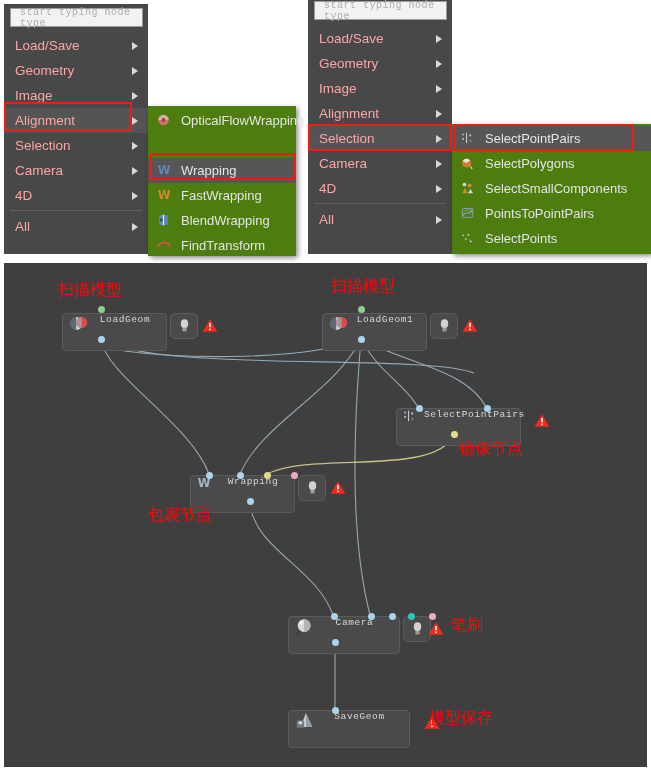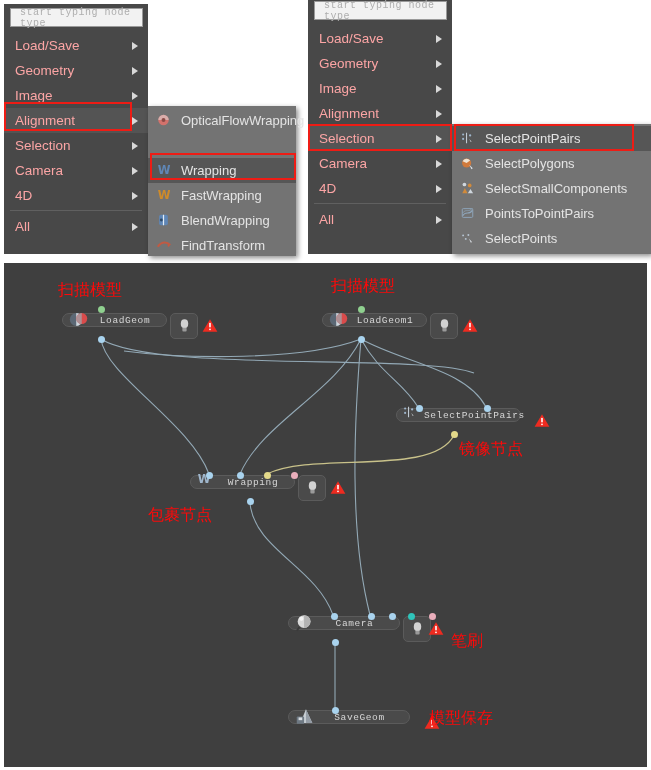--- a/index.html
+++ b/index.html
@@ -11,35 +11,35 @@
      font-size:10px;letter-spacing:.5px;display:flex;align-items:center;padding-left:9px;}
   .menu-row{position:absolute;left:0;right:0;height:25px;display:flex;align-items:center;
      color:#fca5a5;font-size:13.5px;padding-left:11px;box-sizing:border-box;}
   .menu-row.hl{background:#545454;}
   .arrow{position:absolute;right:10px;top:50%;transform:translateY(-50%);
      width:0;height:0;border-left:6px solid #d8d8d8;border-top:4px solid transparent;
      border-bottom:4px solid transparent;}
   .sep{position:absolute;height:1px;background:#606060;}
 
   
-  .sub-panel{position:absolute;background:#737373;box-shadow:2px 2px 5px rgba(0,0,0,.45);}
+  .sub-panel{position:absolute;background:#4d7c0f;box-shadow:2px 2px 5px rgba(0,0,0,.45);}
   .sub-row{position:absolute;left:0;right:0;height:25px;display:flex;align-items:center;
      color:#e4e4e4;font-size:13px;padding-left:8px;box-sizing:border-box;}
   .sub-row.hl{background:#565656;}
   .sub-ico{width:17px;height:15px;margin-right:8px;flex:0 0 17px;position:relative;}
 
   
   .redbox{position:absolute;border:2px solid #ee1c15;box-sizing:border-box;pointer-events:none;}
 
   
   #graph{position:absolute;left:4px;top:263px;width:643px;height:504px;
          background:#3f3f3f;overflow:hidden;}
   #wires{position:absolute;left:0;top:0;width:643px;height:504px;}
-  .node{position:absolute;height:14px;background:#4a4a4a;border:1px solid #5b5b5b;
-     border-radius:9px;box-sizing:border-box;display:flex;align-items:center;}
+  .node{position:absolute;height:38px;background:#4a4a4a;border:1px solid #5b5b5b;
+     border-radius:4px;box-sizing:border-box;display:flex;}
   .node .ico{width:22px;height:20px;margin-left:5px;flex:0 0 22px;position:relative;}
   .node .nm{flex:1;text-align:center;color:#d7d7d7;font-size:9.5px;
      font-family:"Liberation Mono",monospace;letter-spacing:.6px;padding-right:6px;}
   .bulb{position:absolute;height:26px;width:28px;background:#4a4a4a;border:1px solid #5b5b5b;
      border-radius:5px;box-sizing:border-box;display:flex;align-items:center;justify-content:center;}
   .port{position:absolute;width:7px;height:7px;border-radius:50%;}
   .warn{position:absolute;width:16px;height:15px;}
   .anno{position:absolute;color:#fb0a0a;font-size:16px;font-family:"DejaVu Sans",sans-serif;
         white-space:nowrap;}
 </style>
@@ -367,16 +367,16 @@
           <rect x="8.1" y="5" width="1.8" height="5.2" rx=".8" fill="#ffffff"></rect>
           <circle cx="9" cy="12.3" r="1" fill="#ffffff"></circle>
         </svg></div>
       <div class="port" style="left: 327.5px; top: 443.5px; background: rgb(169, 211, 238);"></div>
     </div>
   <div id="annos">
       <div class="anno" style="left: 54px; top: 17px; text-align: center;">扫描模型</div>
       <div class="anno" style="left: 327px; top: 13px;">扫描模型</div>
       <div class="anno" style="left: 455px; top: 176px;">镜像节点</div>
       <div class="anno" style="left: 144px; top: 242px;">包裹节点</div>
-      <div class="anno" style="left: 447px; top: 352px; margin-top: 16px;">笔刷</div>
+      <div class="anno" style="left: 447px; top: 352px;">笔刷</div>
       <div class="anno" style="left: 425px; top: 445px;">模型保存</div>
     </div>
 </div>
 
 </body></html>

